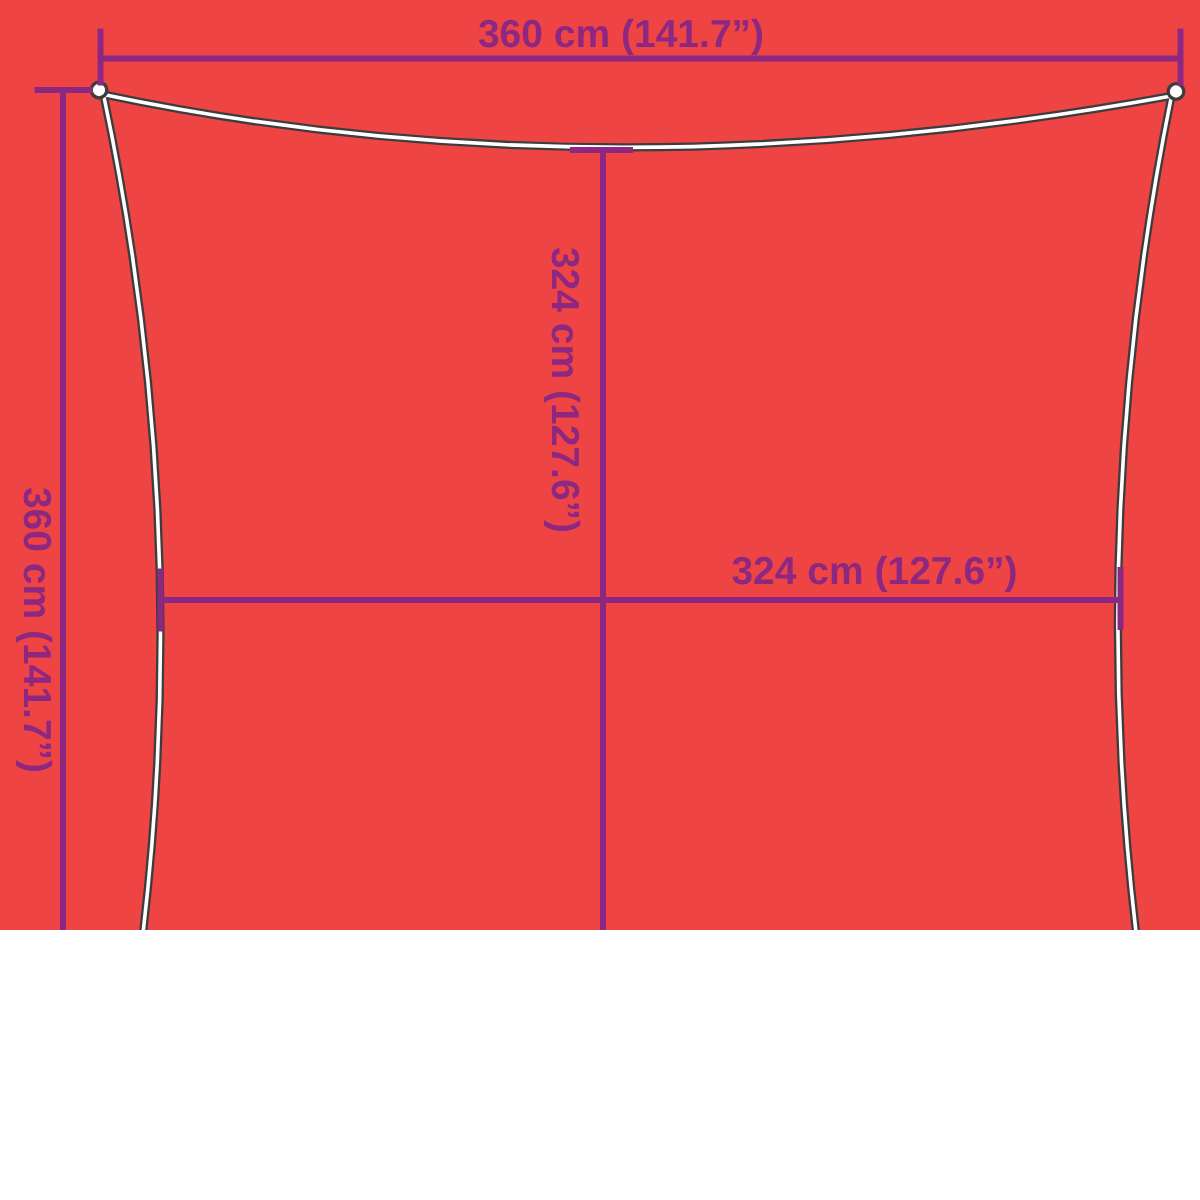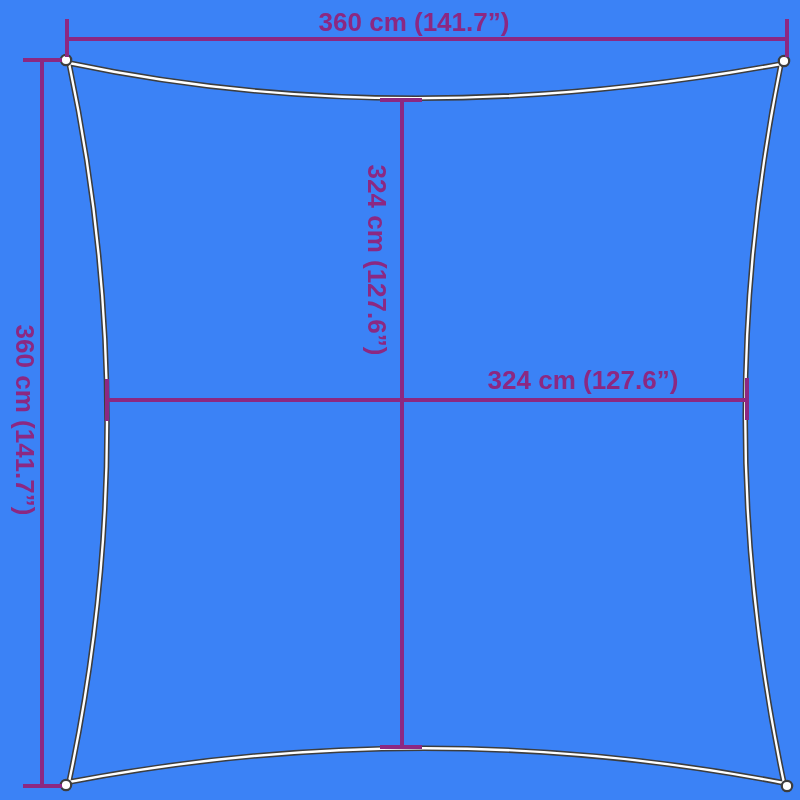--- a/index.html
+++ b/index.html
@@ -3,22 +3,22 @@
 <meta charset="utf-8">
 <style>
   html, body {
     margin: 0;
     padding: 0;
     background: #ffffff;
   }
   .canvas {
     position: relative;
     width: 800px;
-    height: 800px;
-    background: #3b82f6;
+    height: 620px;
+    background: #ef4444;
     overflow: hidden;
   }
   svg text {
     font-family: "Liberation Sans", sans-serif;
     font-weight: 700;
     font-size: 26px;
   }
 </style>
 </head>
 <body>

